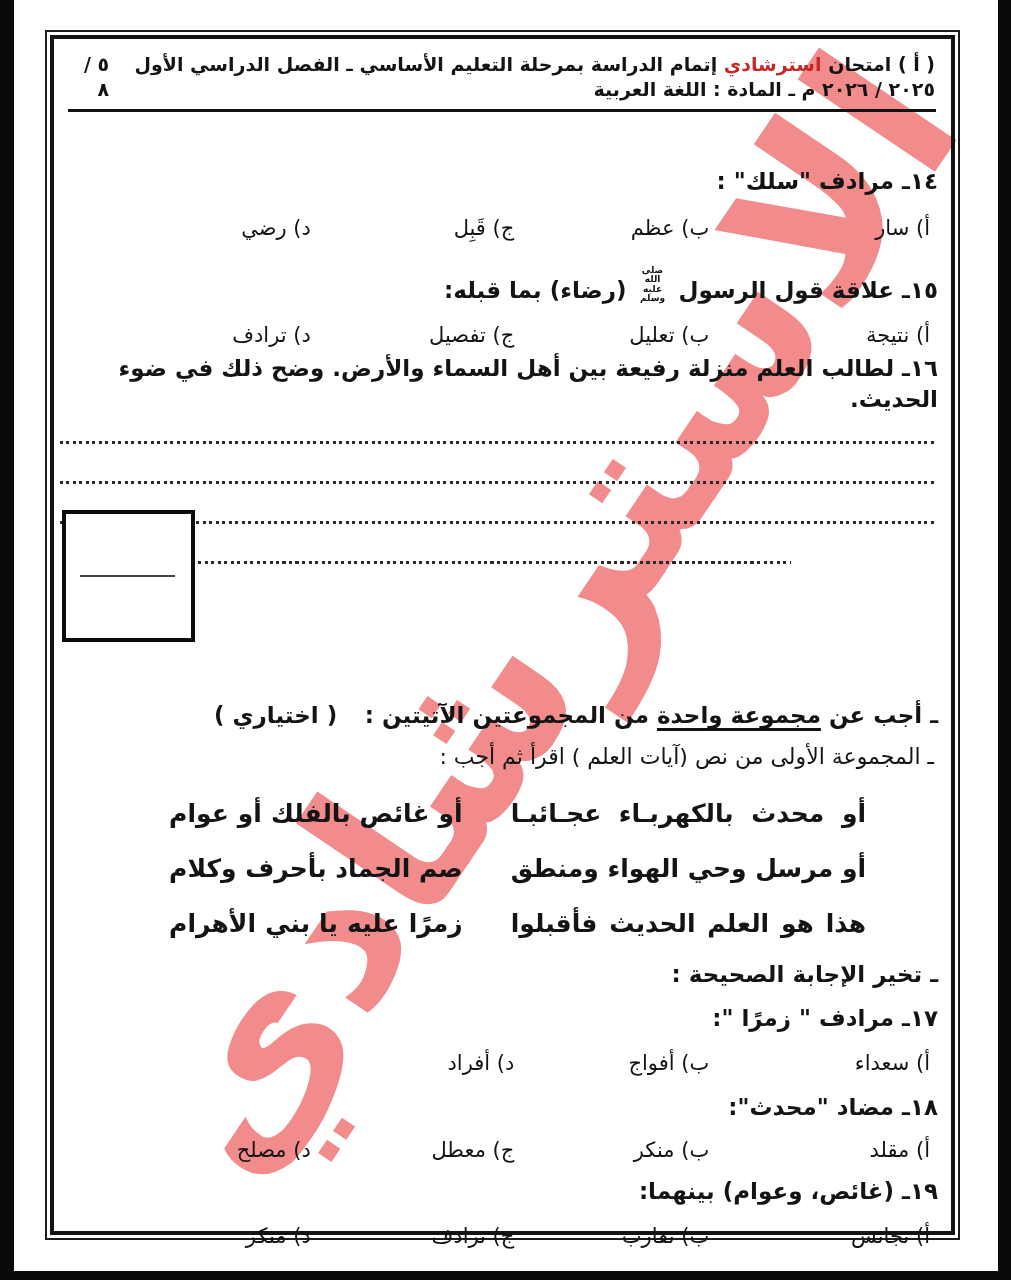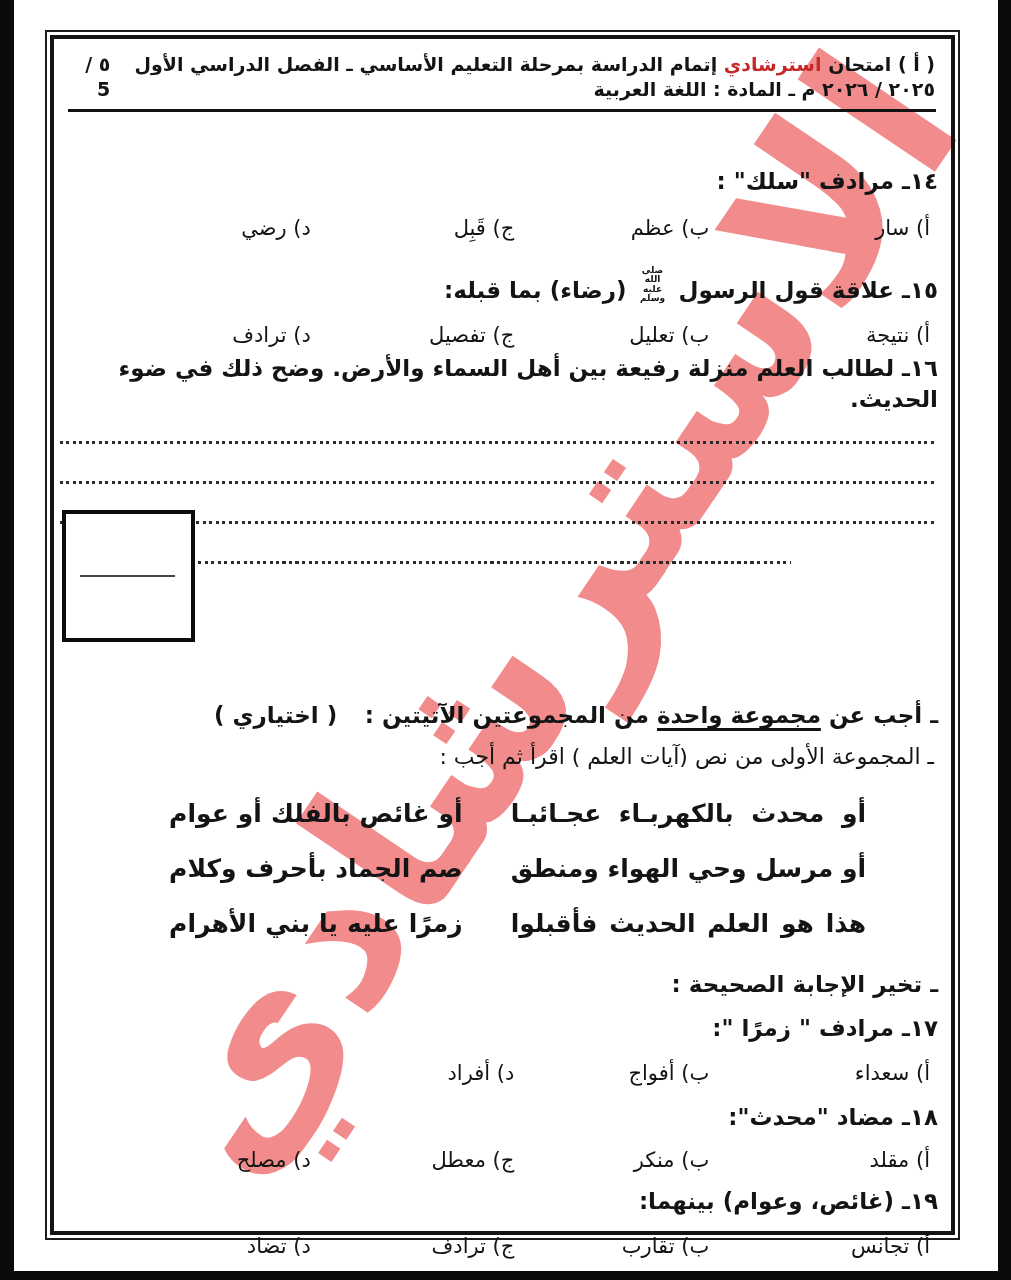--- a/index.html
+++ b/index.html
@@ -96,21 +96,21 @@
   .poem {
     display:grid;
     grid-template-columns:1.02fr 1.28fr;
     column-gap:48px; row-gap:19px;
     margin-top:24px;
     padding:0 85px 0 140px;
     font-weight:bold; font-size:25px; line-height:36px;
   }
   .poem > div { text-align:justify; text-align-last:justify; white-space:nowrap; }
 
-  .sec-title { margin-top:27px; }
+  .sec-title { margin-top:17px; }
   .mt13 { margin-top:13px; } .mt15 { margin-top:15px; } .mt16 { margin-top:4px; }
   .mt12 { margin-top:12px;padding-left:40px; } .mt24 { margin-top:24px; } .mt54 { margin-top:54px; }
   .mt17 { margin-top:17px; }
 
   .pbuh {
     display:inline-block; width:36px;
     font-size:9px; line-height:1.05; text-align:center;
     vertical-align:-3px; font-weight:bold;
   }
 </style>
@@ -121,21 +121,21 @@
 <div class="edge-right"></div>
 <div class="edge-bottom"></div>
 
 <div class="watermark">الاسترشادي</div>
 
 <div class="frame">
   <div class="content">
 
     <div class="hdr">
       <div><span>( أ ) امتحان </span><span class="red">استرشادي</span><span> إتمام الدراسة بمرحلة التعليم الأساسي ـ الفصل الدراسي الأول ٢٠٢٥ / ٢٠٢٦ م  ـ  المادة : اللغة العربية</span></div>
-      <div>٥ / 5</div>
+      <div>٥ / ٨</div>
     </div>
     <div class="hdr-rule"></div>
 
     <div class="q-title mt54">١٤ـ مرادف "سلك" :</div>
     <div class="options mt17">
       <div>أ) سار</div>
       <div>ب) عظم</div>
       <div>ج) قَبِل</div>
       <div>د) رضي</div>
     </div>
@@ -192,17 +192,17 @@
       <div>ب) منكر</div>
       <div>ج) معطل</div>
       <div>د) مصلح</div>
     </div>
 
     <div class="q-title mt12">١٩ـ (غائص، وعوام) بينهما:</div>
     <div class="options mt15">
       <div>أ) تجانس</div>
       <div>ب) تقارب</div>
       <div>ج) ترادف</div>
-      <div>د) تضاد</div>
+      <div>د) منكر</div>
     </div>
 
   </div>
 </div>
 
 </body></html>

